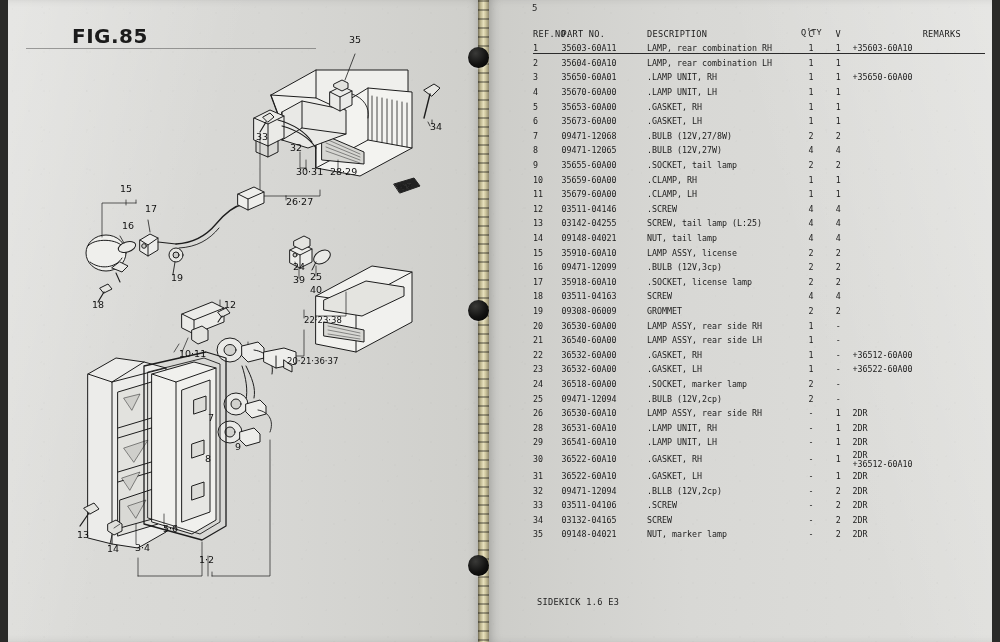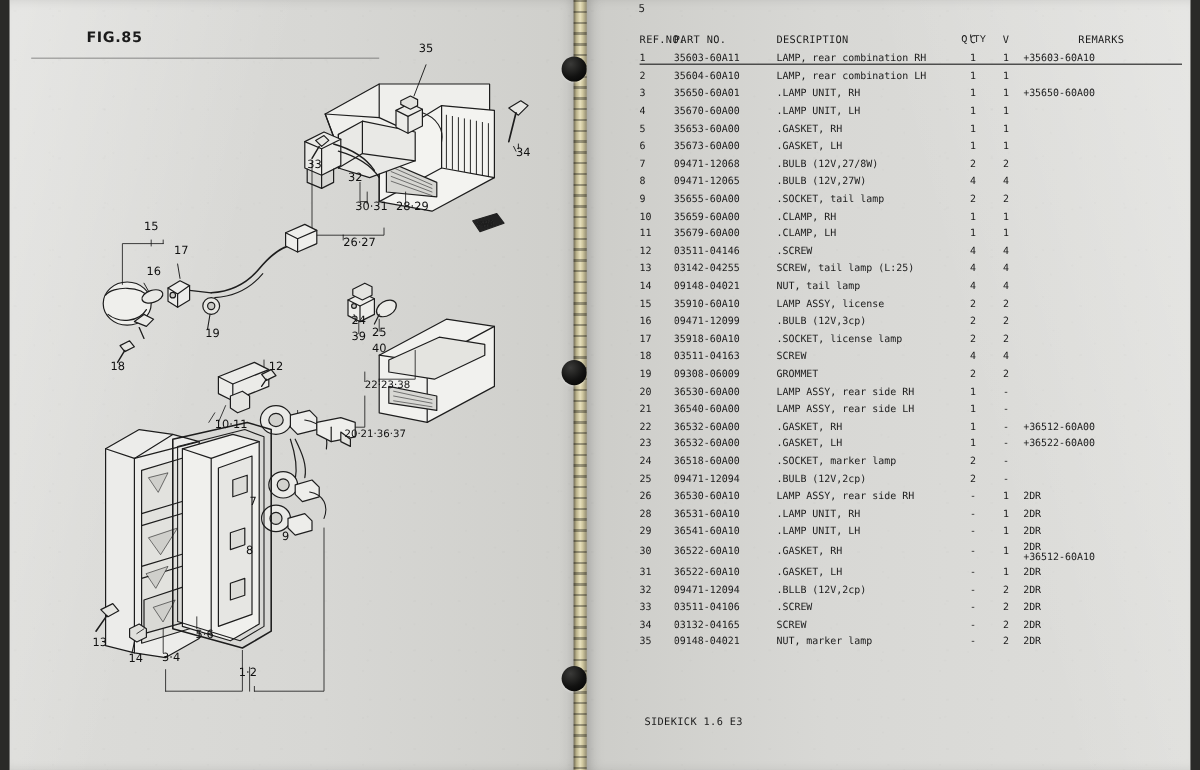--- a/index.html
+++ b/index.html
@@ -69,21 +69,21 @@
     position: absolute;
     width: 21px; height: 21px;
     border-radius: 50%;
     background: radial-gradient(circle at 36% 30%, #3a3a38 0%, #121211 55%, #000 100%);
     box-shadow: 0 1px 2px rgba(255,255,255,.35);
   }
   
   #fig-title {
     position: absolute; left: 64px; top: 24px;
     font-family: "DejaVu Sans", sans-serif;
-    font-weight: bold; font-size: 12px;
+    font-weight: bold; font-size: 20px;
     letter-spacing: .5px; color: #1b1b1b;
   }
   #fig-rule {
     position: absolute; left: 18px; top: 48px;
     width: 290px; height: 1px;
     background: rgba(60,60,60,.45);
   }
   #diagram { position: absolute; left: 8px; top: 0; width: 473px; height: 642px; }
   #diagram svg { display: block; }
   .cal {
@@ -128,21 +128,21 @@
   .c-part  { width: 84px; }
   .c-desc  { width: 148px; }
   .c-c     { width: 26px; text-align: center; }
   .c-v     { width: 28px; text-align: center; }
   .c-rem   { width: 130px; }
   .rem2 {
     display: block; font-size: 8.3px;
     line-height: 10px; margin-top: -1px;
   }
   th.c-c, th.c-v { text-align: center; }
-  th.c-rem { text-align: left; padding-left: 46px; }
+  th.c-rem { text-align: center; padding-left: 46px; }
   #footer {
     position: absolute; left: 537px; top: 597px;
     font-size: 8.6px; color: #1c1c1c; letter-spacing: .3px;
   }
 </style>
 </head>
 <body>
 
 <div id="scan">
 

